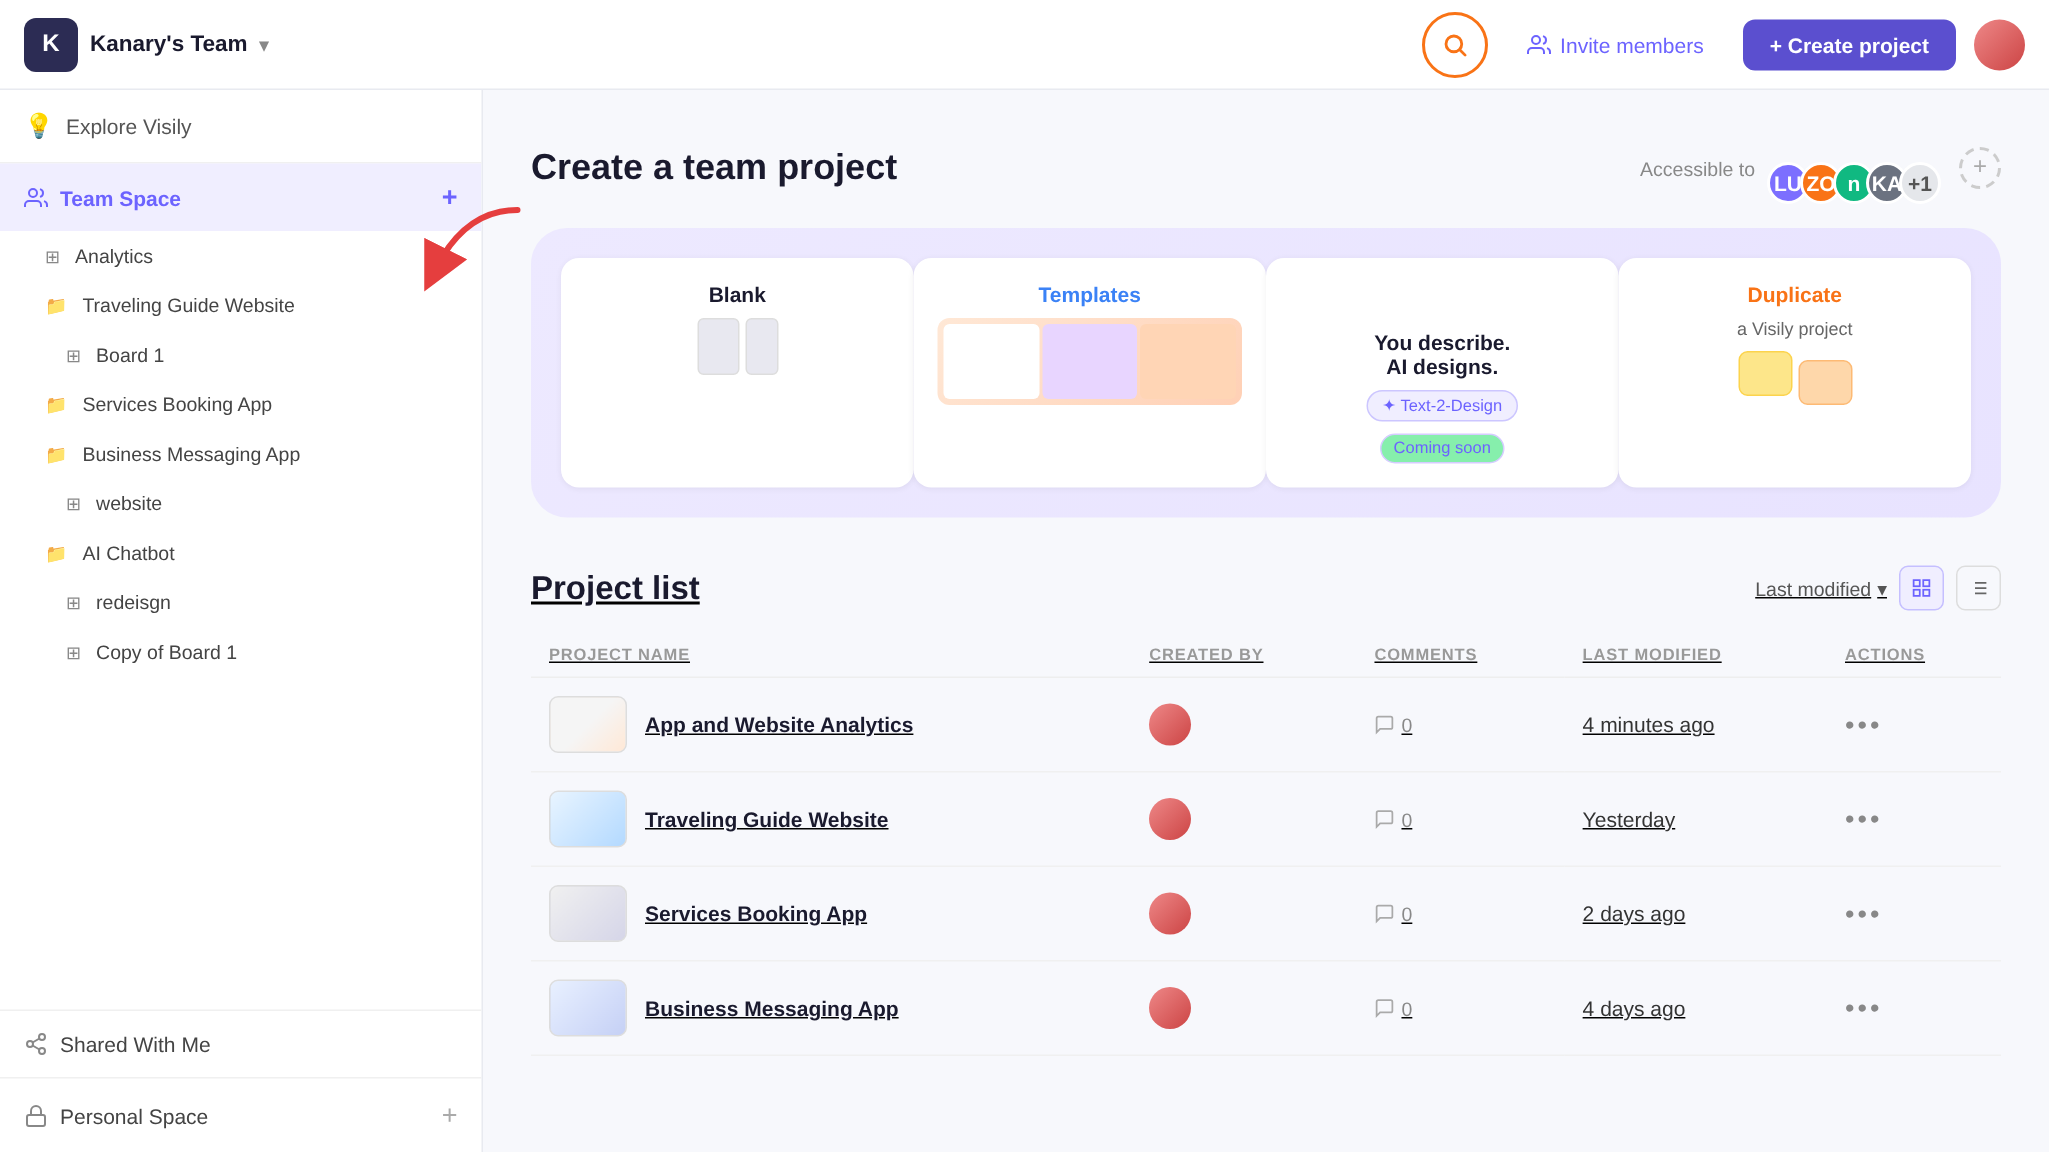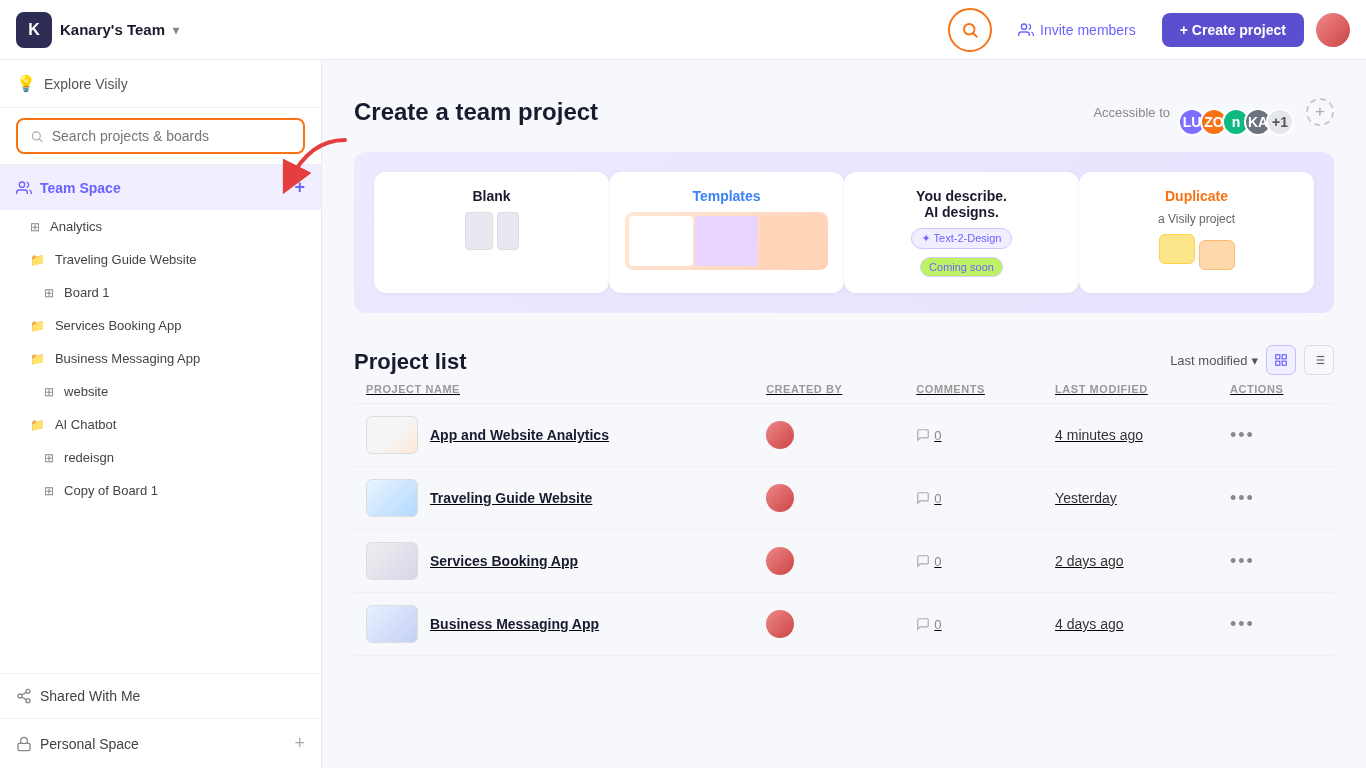--- a/index.html
+++ b/index.html
@@ -221,21 +221,21 @@
       display: flex; align-items: center; justify-content: center;
       color: #aaa;
       font-size: 16px;
       margin-left: 4px;
     }
 
     .project-options {
       display: flex;
       gap: 0;
       background: linear-gradient(135deg, #ede9ff 0%, #e8e3ff 100%);
-      border-radius: 12px;
+      border-radius: 24px;
       padding: 20px;
       margin-bottom: 32px;
     }
     .project-option {
       background: #fff;
       border-radius: 12px;
       padding: 16px;
       flex: 1;
       cursor: pointer;
       display: flex;
@@ -284,22 +284,24 @@
     .import-icons {
       display: flex;
       gap: 4px;
       flex-wrap: wrap;
       justify-content: center;
     }
 
     
     .project-list-header {
       display: flex;
-      align-items: flex-end;
+      align-items: center;
       justify-content: space-between;
+      margin-bottom: 16px;
+      text-decoration: underline;
     }
     .project-list-title {
       font-size: 22px;
       font-weight: 700;
       color: #1a1a2e;
     }
     .list-controls {
       display: flex;
       align-items: center;
       gap: 8px;
@@ -431,29 +433,20 @@
 
 <div class="layout">
 
   <div class="sidebar">
 
     <div class="explore-visily">
       <span style="color:#f59e0b;font-size:16px;">💡</span>
       <span>Explore Visily</span>
     </div>
 
-    <div class="search-box-container">
-      <div class="search-box">
-        <svg width="15" height="15" viewBox="0 0 24 24" fill="none" stroke="#aaa" stroke-width="2" stroke-linecap="round" stroke-linejoin="round">
-          <circle cx="11" cy="11" r="7"></circle>
-            <line x1="21" y1="21" x2="16.65" y2="16.65"></line>
-        </svg>
-        <input type="text" placeholder="Search projects &amp; boards" style="">
-      </div>
-    </div>
 
     <div class="sidebar-section">
       <div class="section-header">
         <div class="left">
           <svg width="16" height="16" viewBox="0 0 24 24" fill="none" stroke="#6c63ff" stroke-width="2">
               <path d="M17 21v-2a4 4 0 0 0-4-4H5a4 4 0 0 0-4 4v2"></path>
               <circle cx="9" cy="7" r="4"></circle>
               <path d="M23 21v-2a4 4 0 0 0-3-3.87"></path>
               <path d="M16 3.13a4 4 0 0 1 0 7.75"></path>
             </svg>
@@ -556,26 +549,26 @@
       <div class="project-option">
         <span class="option-title pink">Templates</span>
         <div style="width:100%;height:58px;background:linear-gradient(135deg,#ffe8d6,#ffd0b5);border-radius:8px;overflow:hidden;display:flex;gap:2px;padding:4px;">
           <div style="flex:1;background:#fff;border-radius:4px;"></div>
           <div style="flex:1;background:#e8d5ff;border-radius:4px;"></div>
           <div style="flex:1;background:#ffd5b5;border-radius:4px;"></div>
         </div>
       </div>
 
       <div class="project-option">
-        <div style="text-align:center;">
+        <div style="text-align:center;margin-top:32px;">
           <div style="font-size:14px;font-weight:700;color:#1a1a2e;">You describe.</div>
           <div style="font-size:14px;font-weight:700;color:#1a1a2e;">AI designs.</div>
         </div>
         <div class="coming-soon-badge">✦ Text-2-Design</div>
-        <div style="background:#bef264;border-radius:12px;padding:3px 8px;font-size:11px;color:#6c63ff;border:1px solid #d5ccff;">Coming soon</div>
+        <div style="background:#86efac;border-radius:12px;padding:3px 8px;font-size:11px;color:#6c63ff;border:1px solid #d5ccff;">Coming soon</div>
       </div>
 
 
       <div class="project-option">
         <span class="option-title orange">Duplicate</span>
         <span class="option-subtitle">a Visily project</span>
         <div style="display:flex;gap:4px;">
           <div style="width:36px;height:30px;background:#fde68a;border-radius:6px;border:1px solid #fcd34d;"></div>
           <div style="width:36px;height:30px;background:#fed7aa;border-radius:6px;border:1px solid #fdba74;margin-top:6px;"></div>
         </div>

